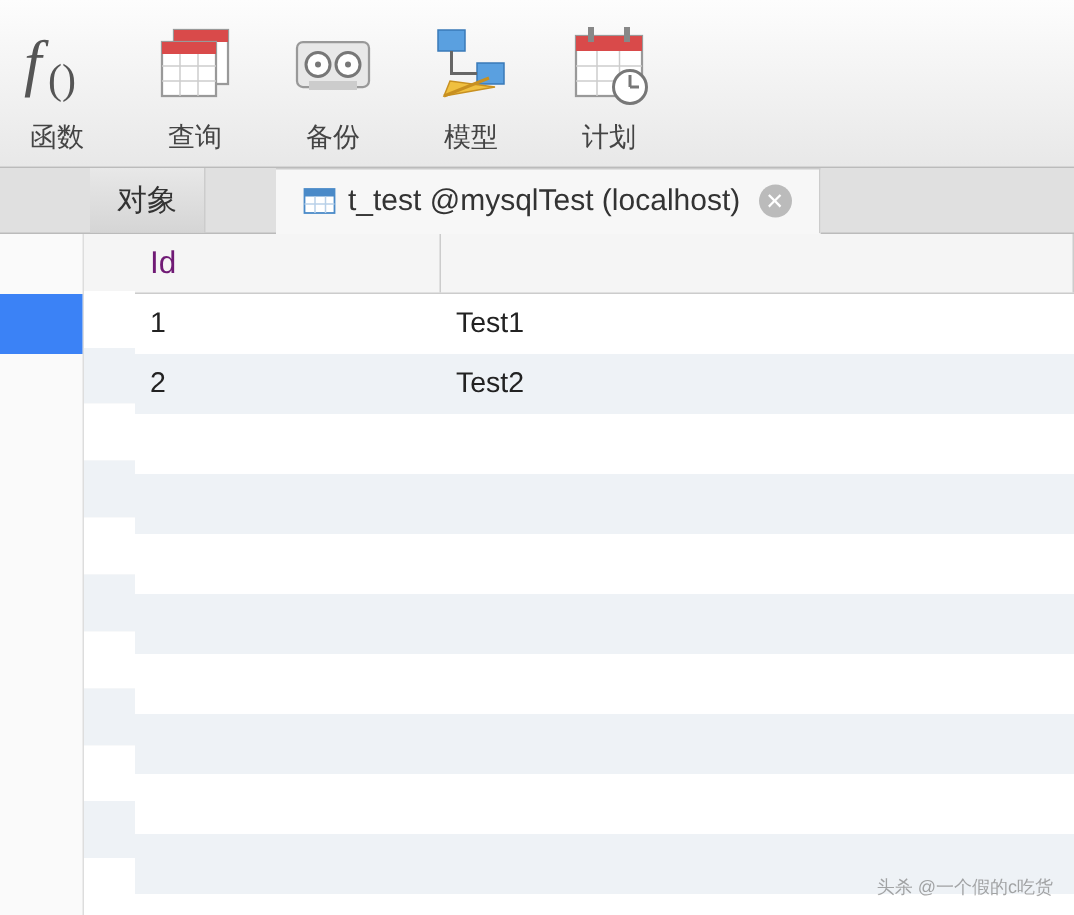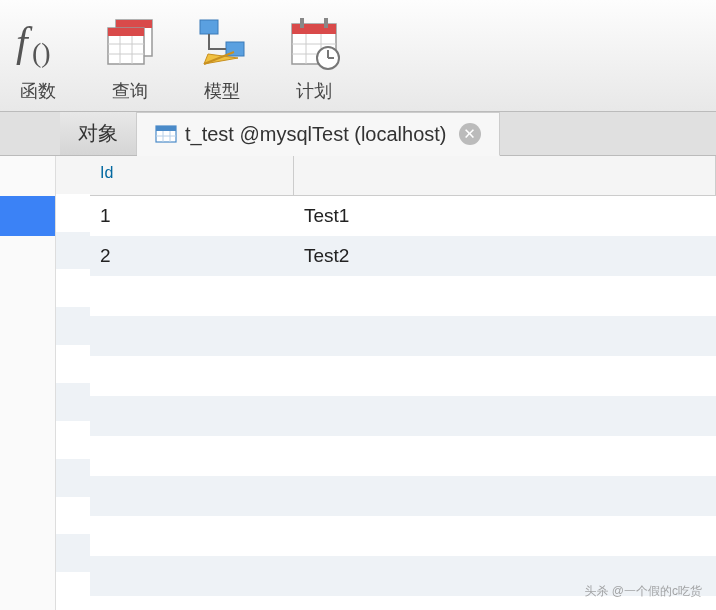--- a/index.html
+++ b/index.html
@@ -39,20 +39,21 @@
       justify-content: center;
       margin-bottom: 6px;
     }
     .tab-bar {
       display: flex;
       align-items: stretch;
       background: #e0e0e0;
       height: 44px;
       border-bottom: 1px solid #bbb;
       padding-left: 60px;
+      gap: 47px;
     }
     .tab {
       display: flex;
       align-items: center;
       padding: 0 18px;
       border-right: 1px solid #ccc;
       font-size: 20px;
       color: #333;
       cursor: pointer;
     }
@@ -109,22 +110,22 @@
       position: relative;
     }
     .grid-header {
       display: flex;
       background: #f5f5f5;
       border-bottom: 1px solid #ccc;
       height: 40px;
     }
     .grid-header-cell {
       padding: 8px 10px;
-      font-size: 16px;
-      color: #0369a1;
+      font-size: 21px;
+      color: #701a75;
       border-right: 1px solid #ccc;
     }
     .col-id { width: 204px; }
     .col-name { width: 204px; }
     .col-empty { flex: 1; }
     .grid-body {
       flex: 1;
       overflow: hidden;
     }
     .grid-row {
@@ -175,20 +176,33 @@
         <rect x="14" y="6" width="36" height="8" fill="#d94a4a"></rect>
         <rect x="6" y="14" width="36" height="36" fill="#fff" stroke="#999" stroke-width="1.5"></rect>
         <rect x="6" y="14" width="36" height="8" fill="#d94a4a"></rect>
         <line x1="6" y1="30" x2="42" y2="30" stroke="#ccc"></line>
         <line x1="6" y1="40" x2="42" y2="40" stroke="#ccc"></line>
         <line x1="18" y1="22" x2="18" y2="50" stroke="#ccc"></line>
         <line x1="30" y1="22" x2="30" y2="50" stroke="#ccc"></line>
       </svg>
     </div>
     <span>查询</span>
+  </div>
+  <div class="tool-item">
+    <div class="tool-icon">
+      <svg width="56" height="56" viewBox="0 0 56 56">
+        <rect x="4" y="14" width="48" height="30" rx="4" fill="#e8e8e8" stroke="#999" stroke-width="1.5"></rect>
+        <circle cx="18" cy="29" r="8" fill="#fff" stroke="#777" stroke-width="2"></circle>
+        <circle cx="38" cy="29" r="8" fill="#fff" stroke="#777" stroke-width="2"></circle>
+        <circle cx="18" cy="29" r="2" fill="#777"></circle>
+        <circle cx="38" cy="29" r="2" fill="#777"></circle>
+        <rect x="12" y="40" width="32" height="6" fill="#ccc"></rect>
+      </svg>
+    </div>
+    <span>备份</span>
   </div>
   <div class="tool-item">
     <div class="tool-icon">
       <svg width="56" height="56" viewBox="0 0 56 56">
         <rect x="6" y="6" width="18" height="14" fill="#5aa0e0" stroke="#3a7ab8"></rect>
         <rect x="32" y="28" width="18" height="14" fill="#5aa0e0" stroke="#3a7ab8"></rect>
         <path d="M15 20 L15 35 L32 35" fill="none" stroke="#666" stroke-width="2"></path>
         <polygon points="44,44 10,50 14,40" fill="#f0c040" stroke="#c89020"></polygon>
         <line x1="10" y1="50" x2="40" y2="38" stroke="#c89020" stroke-width="2"></line>
       </svg>

